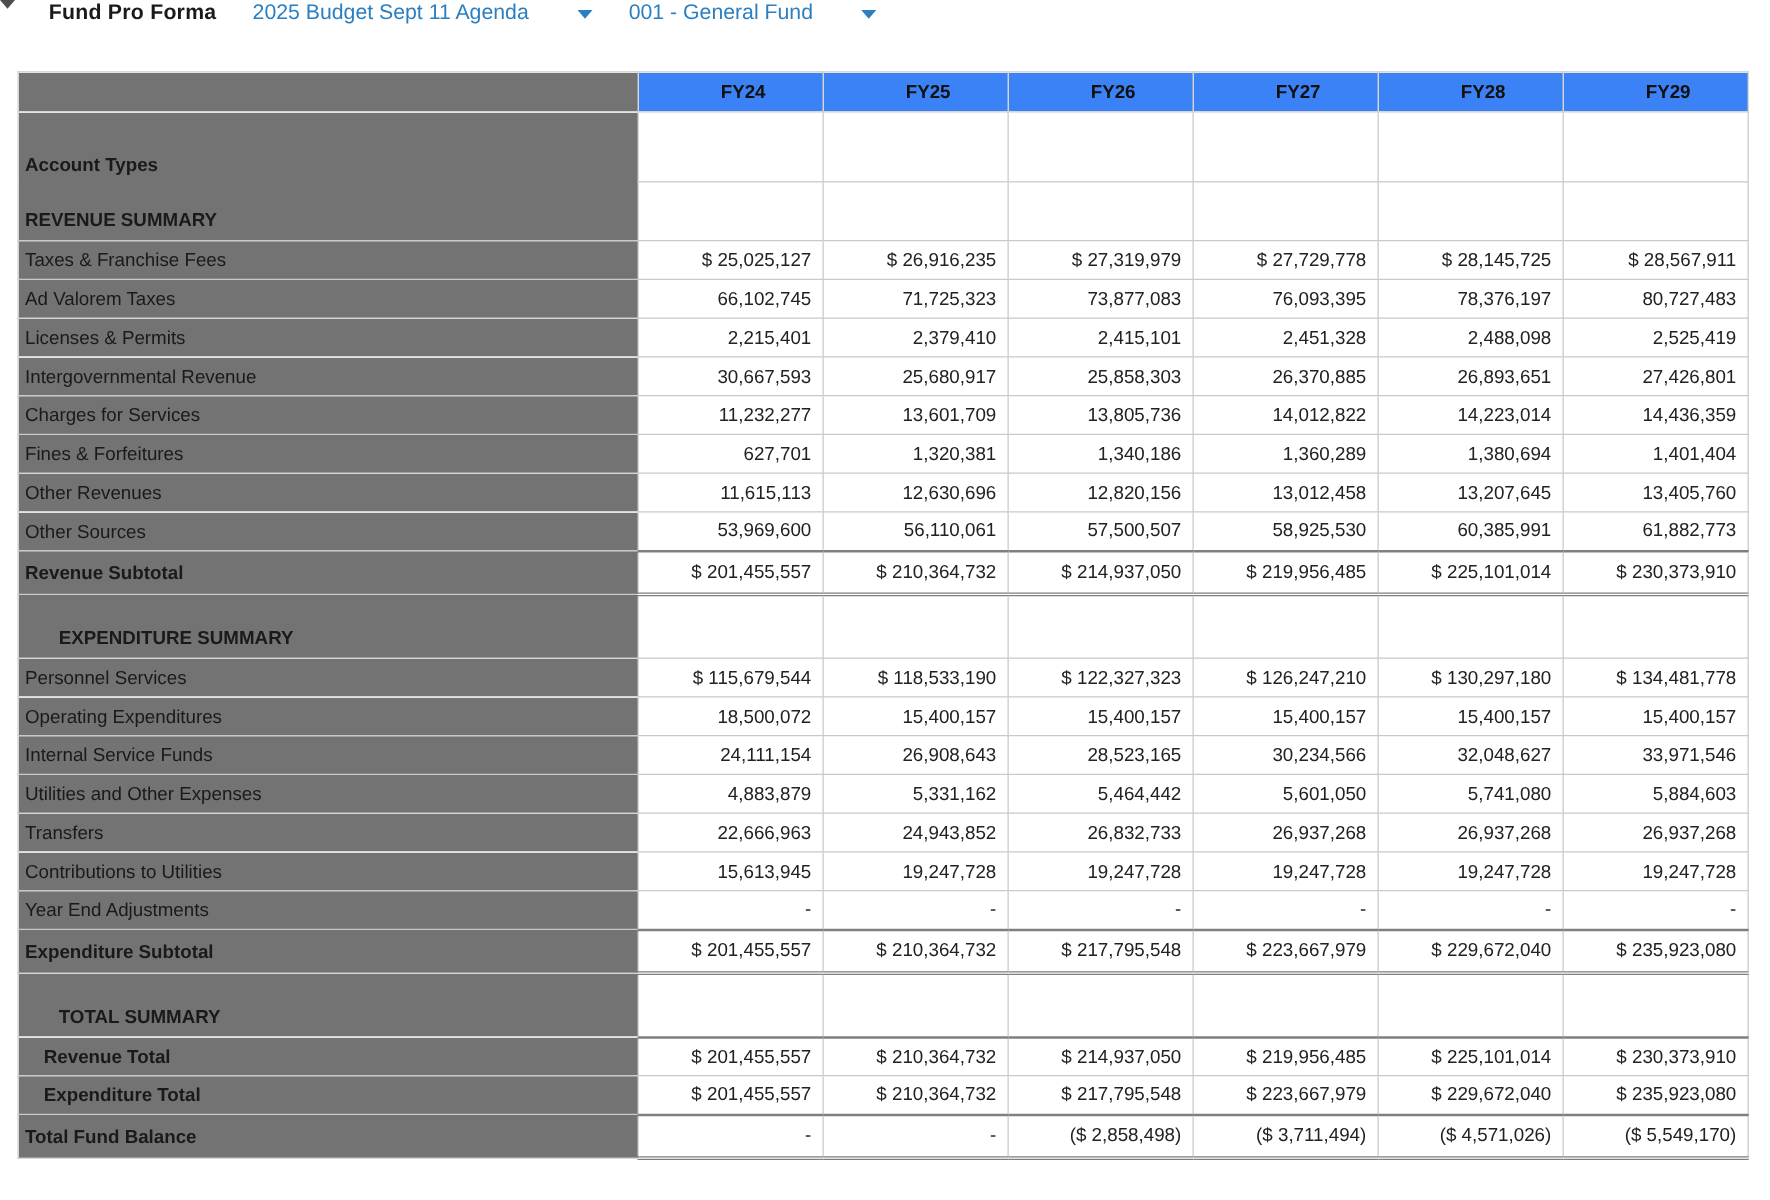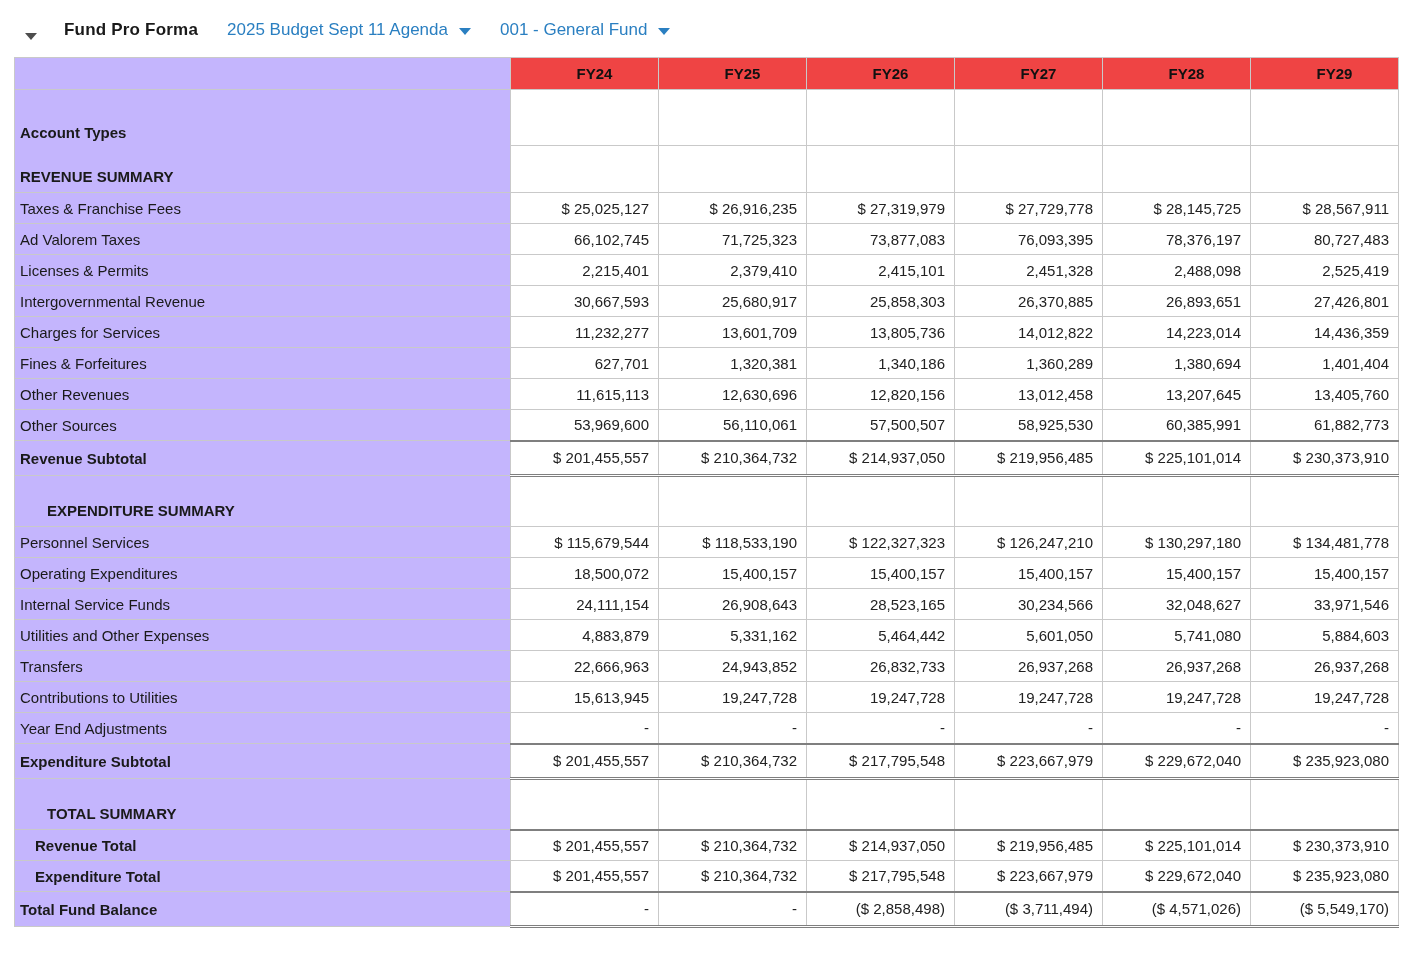--- a/index.html
+++ b/index.html
@@ -5,44 +5,44 @@
   * { box-sizing: border-box; }
   html,body { margin:0; padding:0; }
   body {
     width:1416px; height:960px; background:#ffffff;
     font-family:"Liberation Sans", sans-serif;
     color:#1a1a1a;
     overflow:hidden;
   }
 
   
-  .topbar { height:40px; display:flex; align-items:flex-end; padding-left:25px; }
+  .topbar { height:40px; display:flex; align-items:flex-start; }
   .caret-dark {
     width:0; height:0; cursor:pointer;
     border-left:6px solid transparent; border-right:6px solid transparent;
     border-top:7px solid #4d4d4d;
   }
   .title { font-size:17px; font-weight:700; margin-left:27px; letter-spacing:0.2px; }
-  .dd { display:flex; align-items:center; margin-left:29px; cursor:pointer; }
+  .dd { display:flex; align-items:center; margin-left:29px; cursor:pointer;gap:28px; }
   .dd .dd-label { font-size:17px; color:#2a7fc1; }
   .caret-blue {
     width:0; height:0; margin-left:11px; margin-top:2px;
     border-left:6px solid transparent; border-right:6px solid transparent;
     border-top:7px solid #2a7fc1;
   }
 
   
   table {
     border-collapse:collapse; table-layout:fixed;
     width:1384px; margin:17px 0 0 14px;
     font-size:15px;
   }
   th, td { border:1px solid #c9c9c9; padding:0; overflow:hidden; white-space:nowrap; }
-  thead th { background:#ef4444; font-weight:700; text-align:center; height:32px; color:#111;padding-left:20px; }
-  .l { background:#c4b5fd; text-align:left; padding-left:5px; color:#1a1a1a; }
+  thead th { background:#3b82f6; font-weight:700; text-align:center; height:32px; color:#111;padding-left:20px; }
+  .l { background:#737373; text-align:left; padding-left:5px; color:#1a1a1a; }
   .v { background:#ffffff; text-align:right; padding-right:9px; color:#222; }
   .b { font-weight:700; }
   .i { }
   .ti { padding-left:20px;margin-left:23px; }
   .secl { font-weight:700; vertical-align:bottom; padding-bottom:7px;padding-left:32px; }
 
   tr.acct-a { height:56px; }
   tr.acct-b { height:47px; }
   tr.dr  { height:31px; }
   tr.sub { height:35px; }

